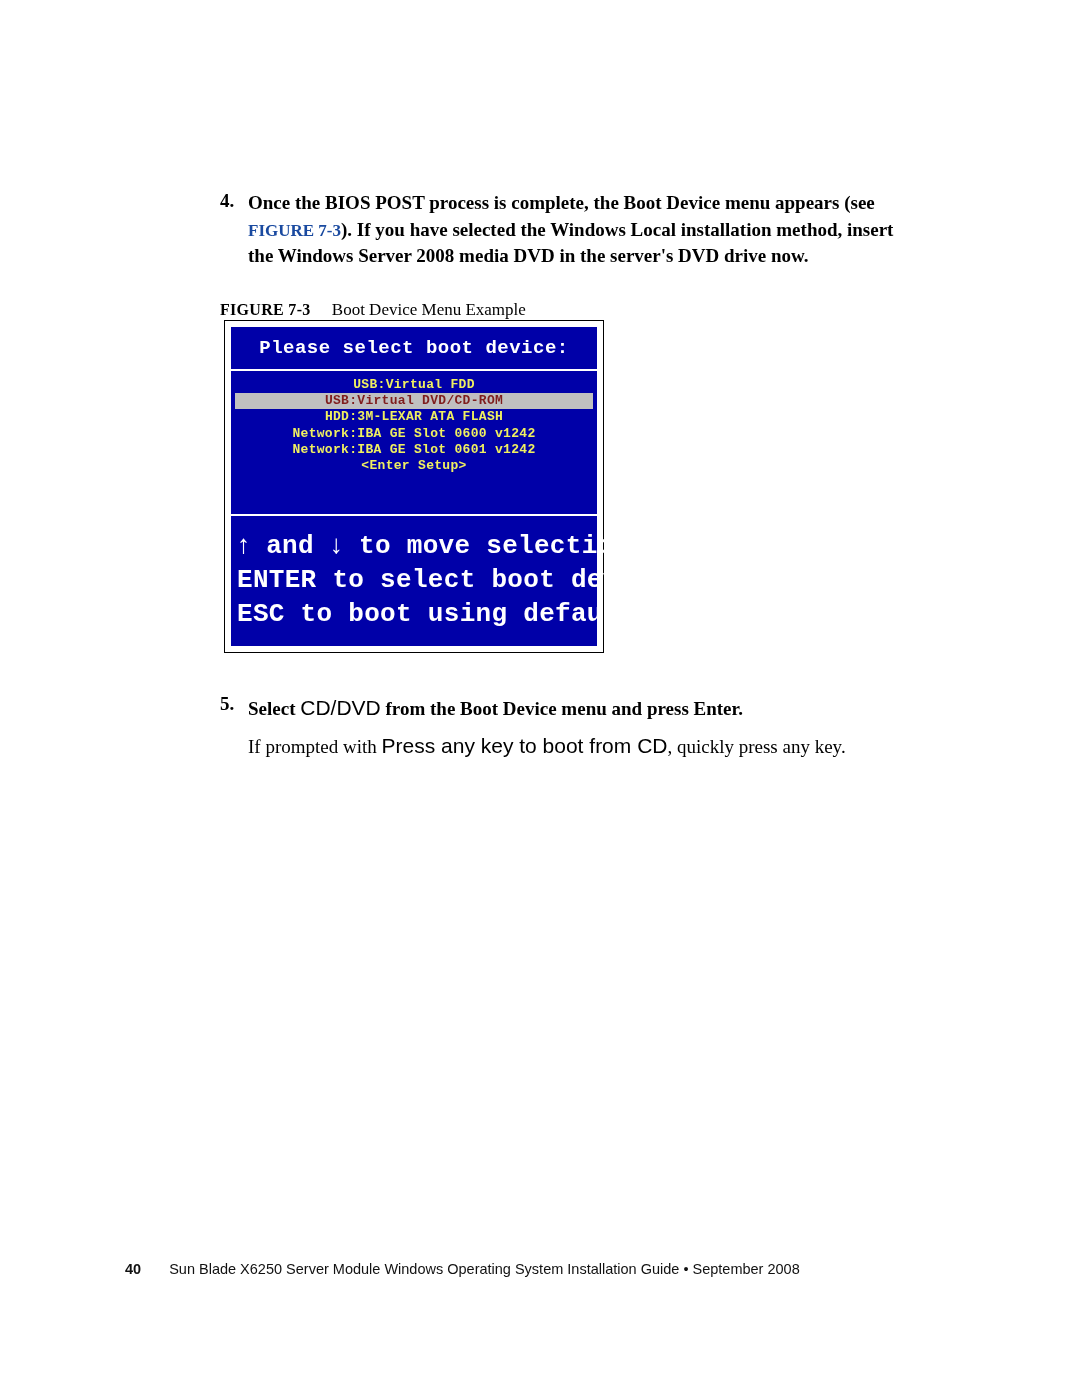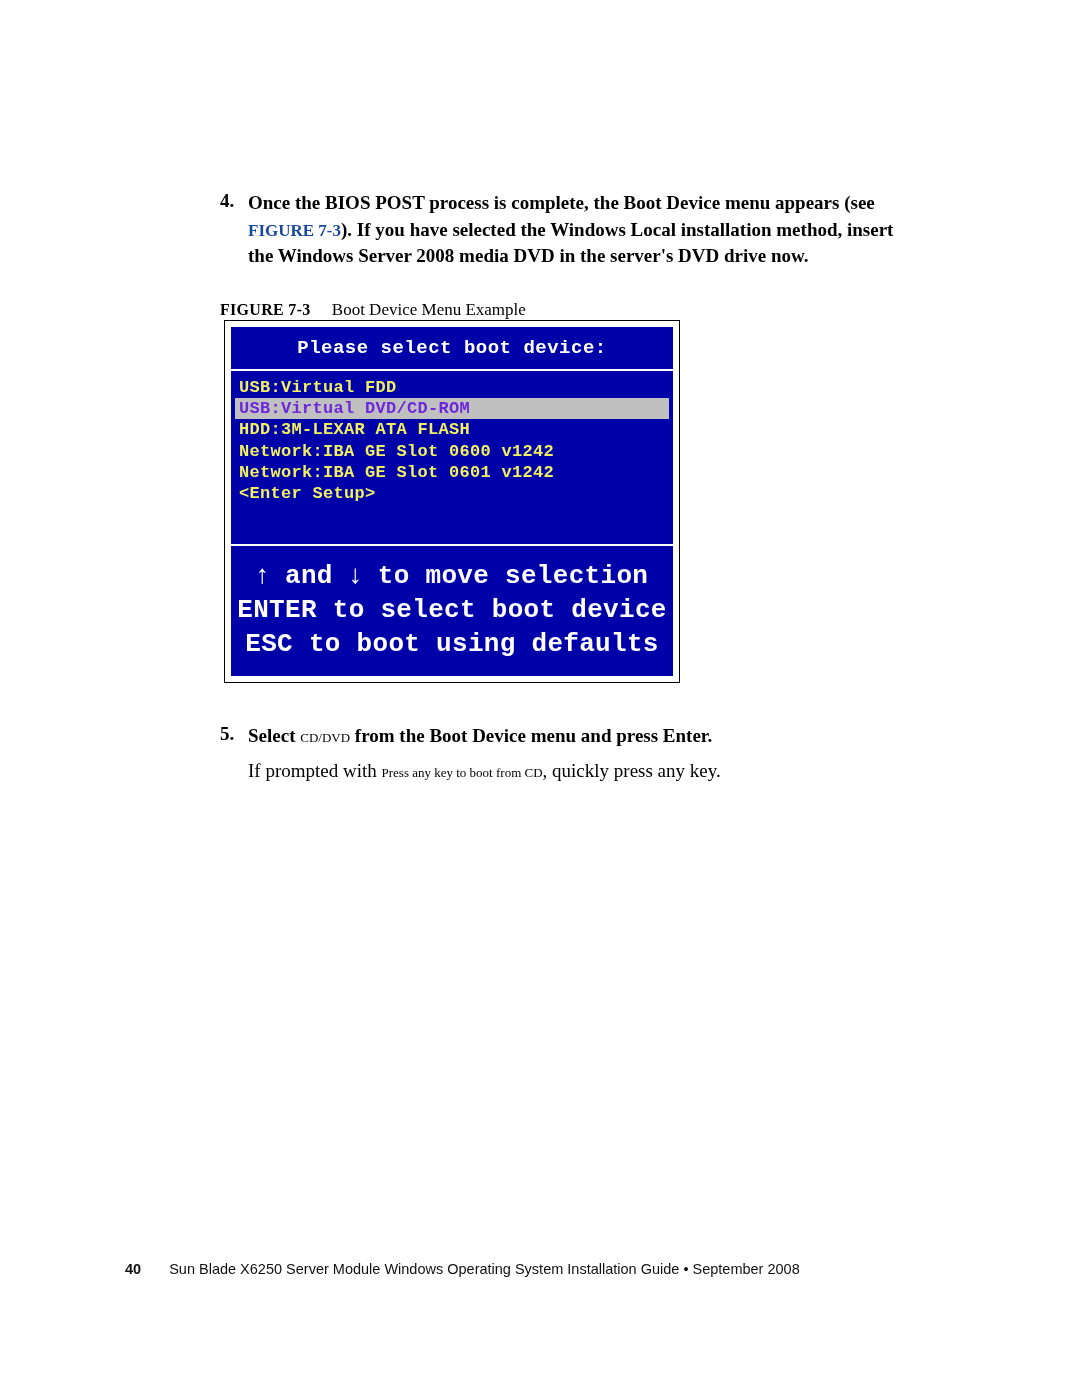--- a/index.html
+++ b/index.html
@@ -42,21 +42,21 @@
     margin-top: 30px;
     margin-bottom: 0;
     font-size: 17px;
   }
   .figure-caption .fig-label {
     font-weight: bold;
     font-size: 16px;
     letter-spacing: 0.3px;
   }
   .bios-figure {
-    width: 456px;
+    width: 380px;
     margin-left: 4px;
   }
   .bios-outer {
     background: #ffffff;
     padding: 4px;
     border: 1px solid #000;
   }
   .bios-inner {
     background: #0000a8;
     padding: 0;
@@ -72,47 +72,48 @@
     border-bottom: 2px solid #ffffff;
     letter-spacing: 0.5px;
   }
   .bios-list {
     padding: 6px 2px 40px 2px;
     border-bottom: 2px solid #ffffff;
   }
   .bios-item {
     font-family: "Courier New", monospace;
     color: #f0f060;
-    font-size: 17px;
+    font-size: 13px;
     font-weight: bold;
     padding: 0px 6px;
     line-height: 1.25;
     letter-spacing: 0.3px;
     white-space: nowrap;
+    text-align: center;
   }
   .bios-item.selected {
     background: #c0c0c0;
-    color: #6d28d9;
+    color: #7f1d1d;
     margin: 0 2px;
     padding: 0px 4px;
   }
   .bios-hints {
     font-family: "Courier New", monospace;
     color: #ffffff;
     font-size: 26px;
     font-weight: bold;
     text-align: center;
     padding: 12px 6px 14px 6px;
     line-height: 1.3;
     letter-spacing: 0.3px;
   }
   .bios-hints div { white-space: nowrap; }
   .mono {
-    font-family: Liberation Serif, serif;
-    font-size: 13px;
+    font-family: Liberation Sans, sans-serif;
+    font-size: 21px;
   }
   .step5 {
     margin-top: 40px;
   }
   .followup {
     margin-top: 6px;
     font-size: 19px;
     line-height: 1.5;
     margin-left: 28px;
   }

